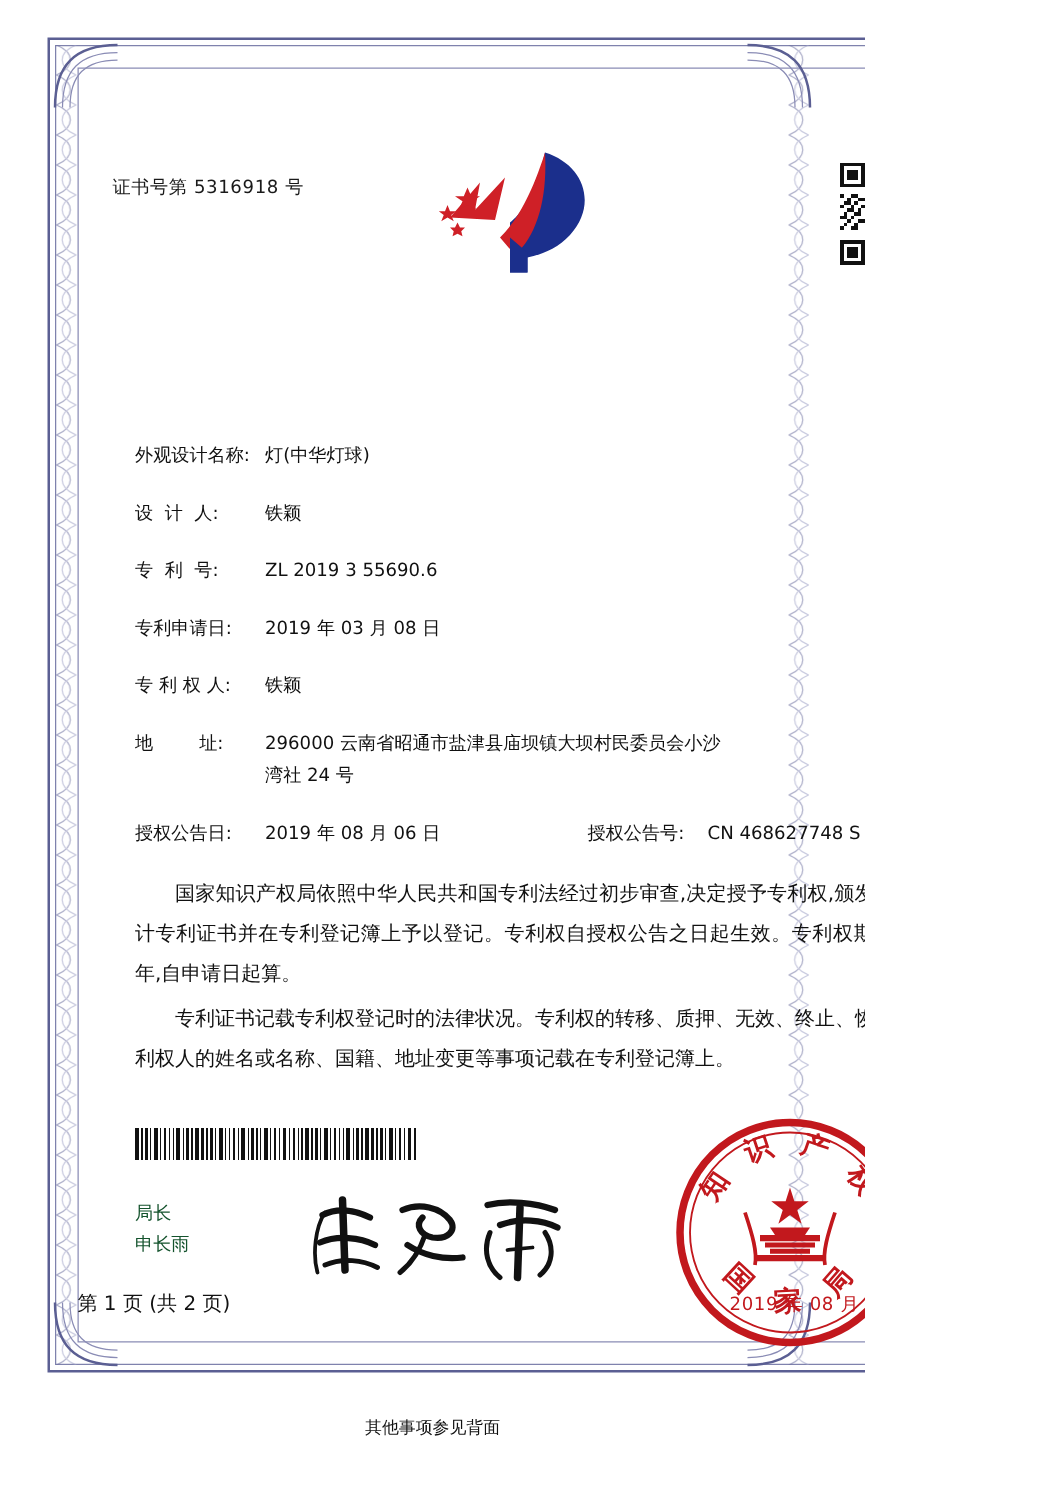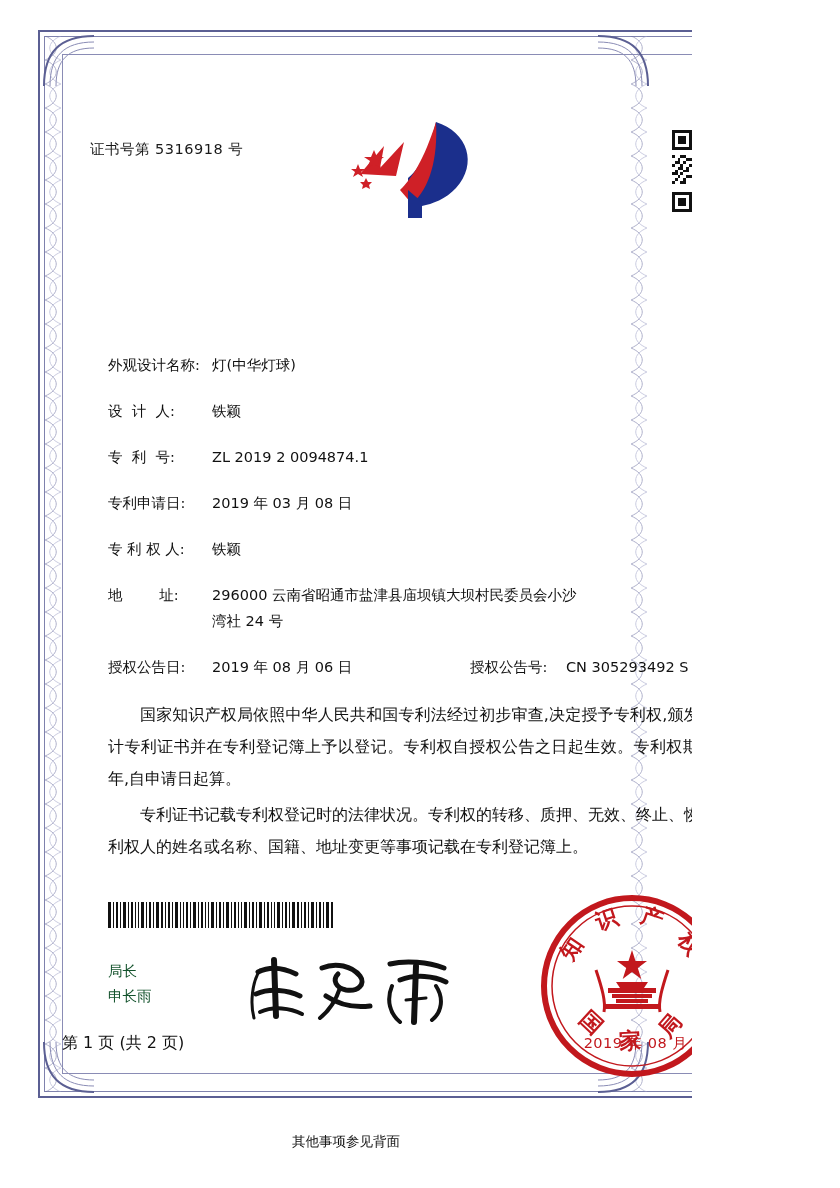--- a/index.html
+++ b/index.html
@@ -513,21 +513,21 @@
         <div class="field-value">灯(中华灯球)</div>
       </div>
 
       <div class="field-row">
         <div class="field-label">设  计  人:</div>
         <div class="field-value">铁颖</div>
       </div>
 
       <div class="field-row">
         <div class="field-label">专  利  号:</div>
-        <div class="field-value">ZL 2019 2 0094874.1</div>
+        <div class="field-value">ZL 2019 3 55690.6</div>
       </div>
 
       <div class="field-row">
         <div class="field-label">专利申请日:</div>
         <div class="field-value">2019 年 03 月 08 日</div>
       </div>
 
       <div class="field-row">
         <div class="field-label">专 利 权 人:</div>
         <div class="field-value">铁颖</div>
@@ -536,21 +536,21 @@
       <div class="field-row">
         <div class="field-label">地        址:</div>
         <div class="field-value">296000  云南省昭通市盐津县庙坝镇大坝村民委员会小沙</div>
       </div>
       <div class="addr-second">湾社 24 号</div>
 
       <div class="field-row two-col">
         <div class="field-label">授权公告日:</div>
         <div class="field-value">2019 年 08 月 06 日</div>
         <div class="field-label2">授权公告号:</div>
-        <div class="field-value2">CN 305293492 S</div>
+        <div class="field-value2">CN 468627748 S</div>
       </div>
 
     </div>
 
     <div class="paragraphs">
       <p>国家知识产权局依照中华人民共和国专利法经过初步审查,决定授予专利权,颁发外观设计专利证书并在专利登记簿上予以登记。专利权自授权公告之日起生效。专利权期限为十年,自申请日起算。</p>
       <p>专利证书记载专利权登记时的法律状况。专利权的转移、质押、无效、终止、恢复和专利权人的姓名或名称、国籍、地址变更等事项记载在专利登记簿上。</p>
     </div>
 
     <div class="barcode">

